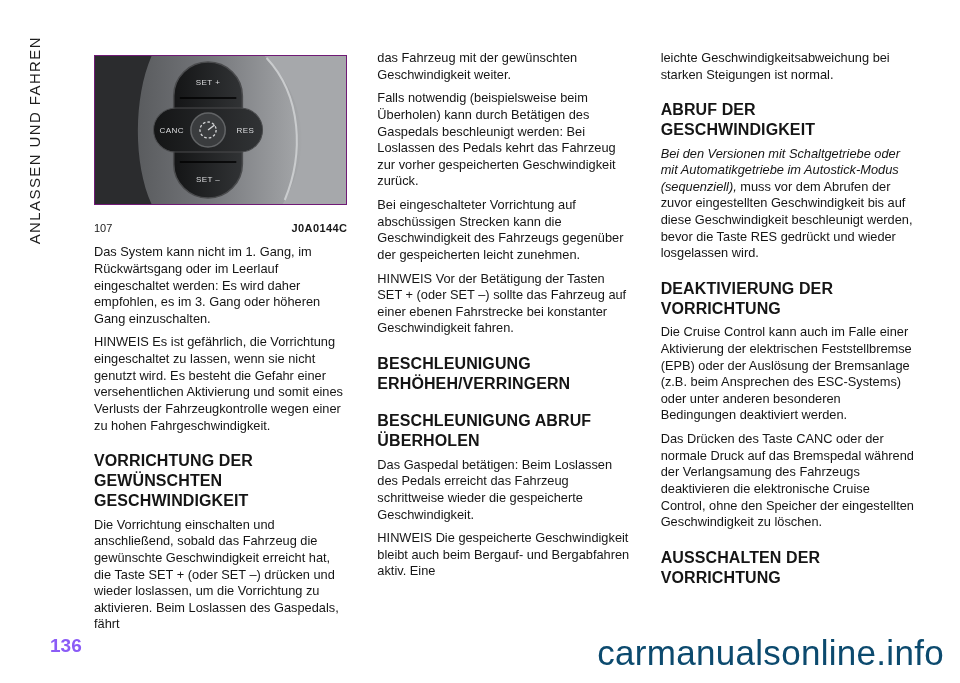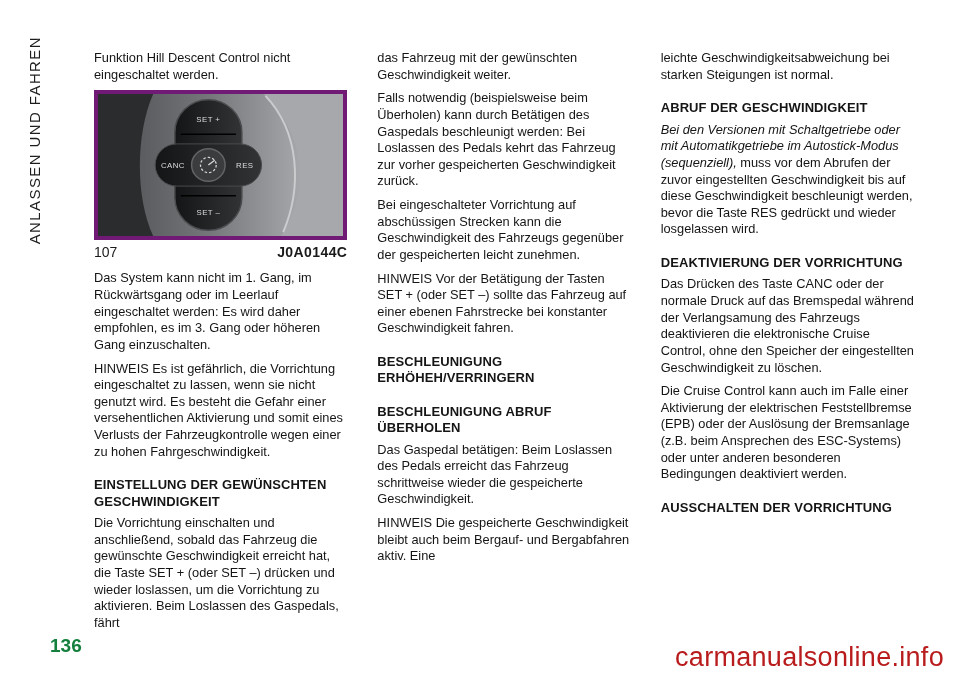--- a/index.html
+++ b/index.html
@@ -27,57 +27,57 @@
     left:94px;
     top:50px;
     width:820px;
     display:grid;
     grid-template-columns:1fr 1fr 1fr;
     column-gap:30px;
   }
   .col { font-size:12.8px; line-height:1.3; }
   p.body { margin-bottom:7px; }
   h3.heading {
-    font-size:13px;
+    font-size:16px;
     line-height:1.26;
     font-weight:bold;
     margin:17px 0 5px 0;
     letter-spacing:0.1px;
   }
   .figure { margin:5px 0 9px 0; }
   .figure-img {
-    border:4px solid #701a75;
+    border:1px solid #701a75;
     height:150px;
     background:#777;
   }
   .figure-img svg { display:block; width:100%; height:100%; }
   .figure-caption {
     display:flex;
     justify-content:space-between;
     align-items:baseline;
-    margin-top:3px;
-    font-size:14px;
+    margin-top:16px;
+    font-size:11px;
     color:#1a1a1a;
   }
   .fig-code { font-weight:bold; letter-spacing:0.4px; }
   .italic { font-style:italic; }
   .page-number {
     position:absolute;
     left:50px;
     bottom:26px;
     font-weight:bold;
     font-size:19px;
-    color:#15803d;
+    color:#8b5cf6;
   }
   .watermark {
     position:absolute;
     right:16px;
     bottom:10px;
-    font-size:27px;
-    color:#b91c1c;
+    font-size:35px;
+    color:#0c4a6e;
     letter-spacing:0.3px;
   }
   .inline-icon { display:inline-block; width:14px; height:13px; vertical-align:-2px; }
   .inline-icon svg { width:14px; height:13px; display:block; }
   .pod-label {
     fill:#dcdddf;
     font-family:"Liberation Sans", sans-serif;
     font-size:8px;
     letter-spacing:0.4px;
   }
@@ -85,21 +85,20 @@
 </head>
 <body>
 
 <div class="page">
 
   <div class="sidebar-label">ANLASSEN UND FAHREN</div>
 
   <main class="columns">
 
     <section class="col">
-      <p class="body">Funktion Hill Descent Control nicht eingeschaltet werden.</p>
 
       <figure class="figure">
         <div class="figure-img">
           <svg viewBox="0 0 249 148" preserveAspectRatio="none">
             <defs>
               <linearGradient id="bgGrad" x1="0" y1="0" x2="1" y2="0">
                 <stop offset="0" stop-color="#4a4c4e"></stop>
                 <stop offset="0.45" stop-color="#74767a"></stop>
                 <stop offset="1" stop-color="#bcbec0"></stop>
               </linearGradient>
@@ -128,42 +127,42 @@
           </svg>
         </div>
         <figcaption class="figure-caption">
           <span>107</span>
           <span class="fig-code">J0A0144C</span>
         </figcaption>
       </figure>
 
       <p class="body">Das System kann nicht im 1. Gang, im Rückwärtsgang oder im Leerlauf eingeschaltet werden: Es wird daher empfohlen, es im 3. Gang oder höheren Gang einzuschalten.</p>
       <p class="body">HINWEIS Es ist gefährlich, die Vorrichtung eingeschaltet zu lassen, wenn sie nicht genutzt wird. Es besteht die Gefahr einer versehentlichen Aktivierung und somit eines Verlusts der Fahrzeugkontrolle wegen einer zu hohen Fahrgeschwindigkeit.</p>
-      <h3 class="heading">EINSTELLUNG DER GEWÜNSCHTEN GESCHWINDIGKEIT</h3>
+      <h3 class="heading">VORRICHTUNG DER GEWÜNSCHTEN GESCHWINDIGKEIT</h3>
       <p class="body">Die Vorrichtung einschalten und anschließend, sobald das Fahrzeug die gewünschte Geschwindigkeit erreicht hat, die Taste SET + (oder SET –) drücken und wieder loslassen, um die Vorrichtung zu aktivieren. Beim Loslassen des Gaspedals, fährt</p>
     </section>
 
     <section class="col">
       <p class="body">das Fahrzeug mit der gewünschten Geschwindigkeit weiter.</p>
       <p class="body">Falls notwendig (beispielsweise beim Überholen) kann durch Betätigen des Gaspedals beschleunigt werden: Bei Loslassen des Pedals kehrt das Fahrzeug zur vorher gespeicherten Geschwindigkeit zurück.</p>
       <p class="body">Bei eingeschalteter Vorrichtung auf abschüssigen Strecken kann die Geschwindigkeit des Fahrzeugs gegenüber der gespeicherten leicht zunehmen.</p>
       <p class="body">HINWEIS Vor der Betätigung der Tasten SET + (oder SET –) sollte das Fahrzeug auf einer ebenen Fahrstrecke bei konstanter Geschwindigkeit fahren.</p>
       <h3 class="heading">BESCHLEUNIGUNG ERHÖHEH/VERRINGERN</h3>
       <h3 class="heading">BESCHLEUNIGUNG ABRUF ÜBERHOLEN</h3>
       <p class="body">Das Gaspedal betätigen: Beim Loslassen des Pedals erreicht das Fahrzeug schrittweise wieder die gespeicherte Geschwindigkeit.</p>
       <p class="body">HINWEIS Die gespeicherte Geschwindigkeit bleibt auch beim Bergauf- und Bergabfahren aktiv. Eine</p>
     </section>
 
     <section class="col">
       <p class="body">leichte Geschwindigkeitsabweichung bei starken Steigungen ist normal.</p>
       <h3 class="heading">ABRUF DER GESCHWINDIGKEIT</h3>
       <p class="body"><span class="italic">Bei den Versionen mit Schaltgetriebe oder mit Automatikgetriebe im Autostick-Modus (sequenziell),</span><span> muss vor dem Abrufen der zuvor eingestellten Geschwindigkeit bis auf diese Geschwindigkeit beschleunigt werden, bevor die Taste RES gedrückt und wieder losgelassen wird.</span></p>
       <h3 class="heading">DEAKTIVIERUNG DER VORRICHTUNG</h3>
+      <p class="body">Die Cruise Control kann auch im Falle einer Aktivierung der elektrischen Feststellbremse (EPB) oder der Auslösung der Bremsanlage (z.B. beim Ansprechen des ESC-Systems) oder unter anderen besonderen Bedingungen deaktiviert werden.</p>
       <p class="body">Das Drücken des Taste CANC oder der normale Druck auf das Bremspedal während der Verlangsamung des Fahrzeugs deaktivieren die elektronische Cruise Control, ohne den Speicher der eingestellten Geschwindigkeit zu löschen.</p>
-      <p class="body">Die Cruise Control kann auch im Falle einer Aktivierung der elektrischen Feststellbremse (EPB) oder der Auslösung der Bremsanlage (z.B. beim Ansprechen des ESC-Systems) oder unter anderen besonderen Bedingungen deaktiviert werden.</p>
       <h3 class="heading">AUSSCHALTEN DER VORRICHTUNG</h3>
     </section>
 
   </main>
 
   <div class="page-number">136</div>
   <div class="watermark">carmanualsonline.info</div>
 
 </div>
 

